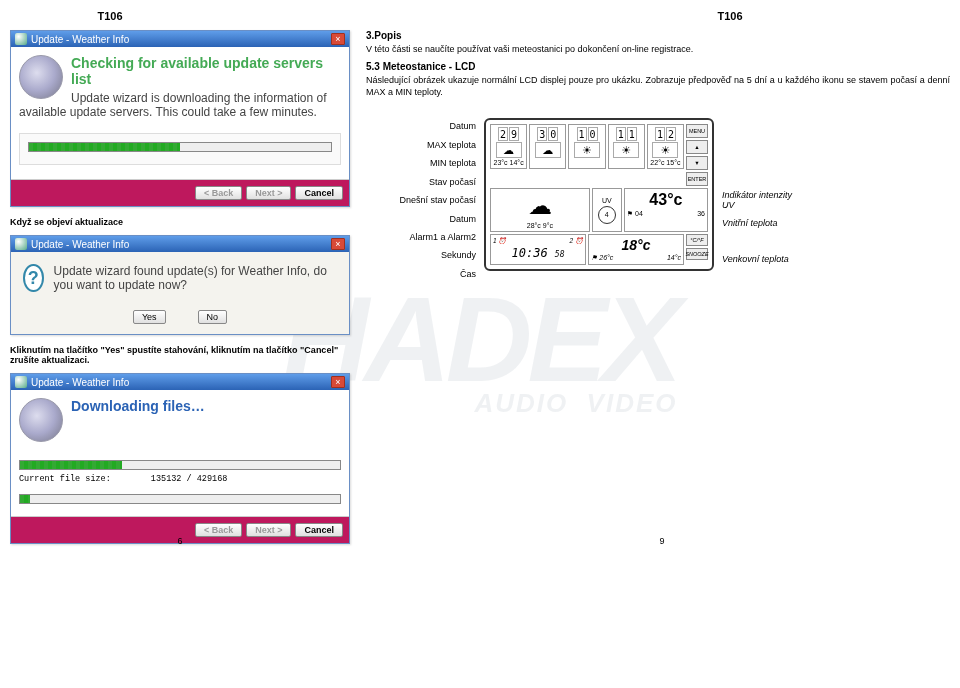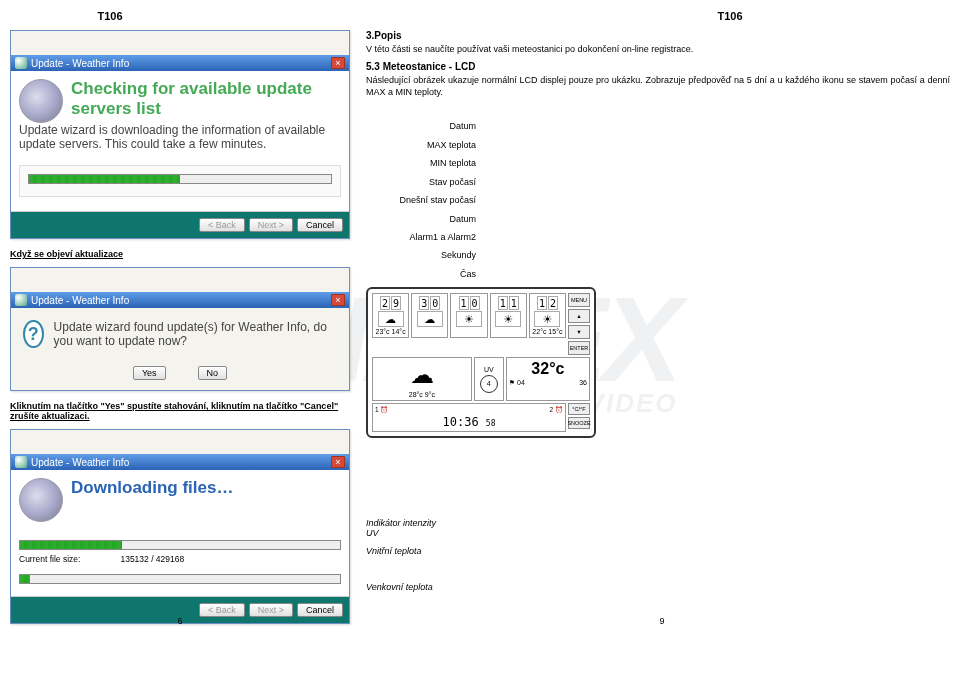--- a/index.html
+++ b/index.html
@@ -51,39 +51,38 @@
     box-shadow: 1px 1px 2px rgba(0,0,0,0.15);
   }
   .win-title {
     background: linear-gradient(to bottom, #5f9de9, #2b63b5);
     color: #fff;
     padding: 2px 4px;
     font-size: 10px;
     display: flex;
     align-items: center;
     gap: 4px;
-    margin-top: 24px;
   }
   .win-title .icon {
     width: 12px; height: 12px;
     background: radial-gradient(circle at 30% 30%, #fff, #5a8);
     border-radius: 2px;
   }
   .win-title .spacer { flex:1; }
   .win-title .x {
     width: 14px; height: 12px;
     background: #d84a38;
     border: 1px solid #a03020;
     border-radius: 1px;
     color:#fff;
     display:flex; align-items:center; justify-content:center;
     font-size:9px; line-height:1;
   }
   .win-body { padding: 8px; background: #fff; }
-  .win-heading { font-weight: bold; color:#4a5; font-size: 17px; margin-bottom:4px; }
+  .win-heading { font-weight: bold; color:#4a5; font-size: 14px; margin-bottom:4px; }
   .win-heading.blue { color:#2b63b5; }
   .cd-icon {
     width: 44px; height: 44px;
     border-radius: 50%;
     background: radial-gradient(circle at 40% 40%, #dde, #aac, #778);
     float: left;
     margin-right: 8px;
     border: 1px solid #99a;
   }
   .win-text { font-size: 12px; color:#444; }
@@ -97,57 +96,57 @@
     margin-bottom: 4px;
   }
   .progress-bar .fill {
     position:absolute; top:0; left:0; bottom:0;
     background: repeating-linear-gradient(90deg, #3a3 0, #3a3 4px, #2a2 4px, #2a2 8px);
   }
   .progress-bar.half .fill { width:50%; }
   .progress-bar.tiny .fill { width:3%; }
   .win-buttons {
     display:flex; justify-content:flex-end; gap:4px;
-    padding:6px; background:#0f766e; border-top:1px solid #ccc;
+    padding:6px; background:#be185d; border-top:1px solid #ccc;font-weight:bold;
   }
   .btn {
     border:1px solid #888;
     background: linear-gradient(#fff,#e0e0e0);
     padding: 1px 8px;
     font-size:9px;
     border-radius:2px;
   }
   .btn.disabled { color:#999; }
 
   .msgbox-body { display:flex; align-items:center; gap:10px; padding:12px; }
   .q-icon {
     width:28px; height:28px; border-radius:50%;
     background:#fff; border:2px solid #38a;
     display:flex; align-items:center; justify-content:center;
     color:#38a; font-weight:bold; font-size:18px;
   }
   .msgbox-buttons { display:flex; justify-content:center; gap:32px; padding:6px 0 10px; }
 
-  .caption { font-size: 9px; font-weight:bold; margin: 4px 0 8px; text-decoration: underline; }
+  .caption { font-size: 9px; font-weight:bold; margin: 4px 0 8px; }
   .file-row { display:flex; gap:6px; margin:2px 0; font-size:8.5px; }
   .file-row .label { width:70px; }
   .file-input {
     flex:1; border:1px solid #aac; height:11px; background:#fff;
     padding:0 2px; font-size:8px; display:flex; align-items:center;
   }
-  .numbers { display:flex; gap:40px; font-size:8.5px; margin-top:4px; }
+  .numbers { display:flex; gap:40px; font-size:8.5px; margin-top:4px;font-family:Liberation Mono, monospace; }
 
   
   .section-title { font-weight:bold; font-size:10px; margin-bottom:2px; }
   .body-text { font-size:9px; text-align:justify; line-height:1.35; margin-bottom:6px; }
   .note-text { font-size:9px; text-align:justify; line-height:1.35; }
 
   
   .diagram-area {
-    display:flex; gap:8px; align-items:flex-start; margin-top:20px;flex-direction:column;
+    display:flex; gap:8px; align-items:flex-start; margin-top:20px;
   }
   .labels-col {
     width:110px; text-align:right; font-size:9px;
     display:flex; flex-direction:column; gap:9px;
     padding-top:4px;
   }
   .labels-col.right { text-align:left; width:72px;font-style:italic; }
   .label-item { line-height:1.05; }
 
   
@@ -213,21 +212,21 @@
   .today-right {
     flex:1; border:1px solid #999; padding:2px;
     display:flex; flex-direction:column; gap:1px;
     font-size:8px;
   }
   .bigtemp { font-size:16px; font-weight:bold; text-align:center; }
   .subline { display:flex; justify-content:space-between; font-size:7px; }
   .subline span:first-child::before { content:"⚑ "; }
 
   .bottom-row {
-    display:flex; gap:2px; margin-top:2px;
+    display:flex; gap:2px; margin-top:2px;font-style:italic;
   }
   .bcell {
     flex:1; border:1px solid #999; padding:2px;
     display:flex; flex-direction:column; gap:1px;
   }
   .time { font-family:monospace; font-size:12px; text-align:center; }
   .mini { font-size:6.5px; display:flex; justify-content:space-between; }
   .bbtns { width:22px; display:flex; flex-direction:column; gap:2px; }
   .bbtns .sbtn { border:1px solid #888; height:12px; font-size:5.5px;
     display:flex; align-items:center; justify-content:center; background:#eee; }
@@ -413,37 +412,44 @@
               <div class="temps">
                 <span>28°c</span>
                 <span>9°c</span>
               </div>
             </div>
             <div class="uv-cell">
               <div>UV</div>
               <div class="uv-circle">4</div>
             </div>
             <div class="today-right">
-              <div class="bigtemp">32°c</div>
+              <div class="bigtemp">43°c</div>
               <div class="subline">
                 <span>04</span>
                 <span>36</span>
               </div>
             </div>
           </div>
 
           <div class="bottom-row">
             <div class="bcell">
               <div class="mini">
                 <span>1 ⏰</span>
                 <span>2 ⏰</span>
               </div>
               <div class="time">
                 <span>10:36</span>
                 <span style="font-size:8px;">58</span>
+              </div>
+            </div>
+            <div class="bcell">
+              <div class="bigtemp" style="font-size:14px;">18°c</div>
+              <div class="subline">
+                <span>26°c</span>
+                <span>14°c</span>
               </div>
             </div>
             <div class="bbtns" id="side-bot">
                 <div class="sbtn">°C/°F</div>
                 <div class="sbtn">SNOOZE</div>
               </div>
           </div>
         </div>
 
         <div class="labels-col right">

